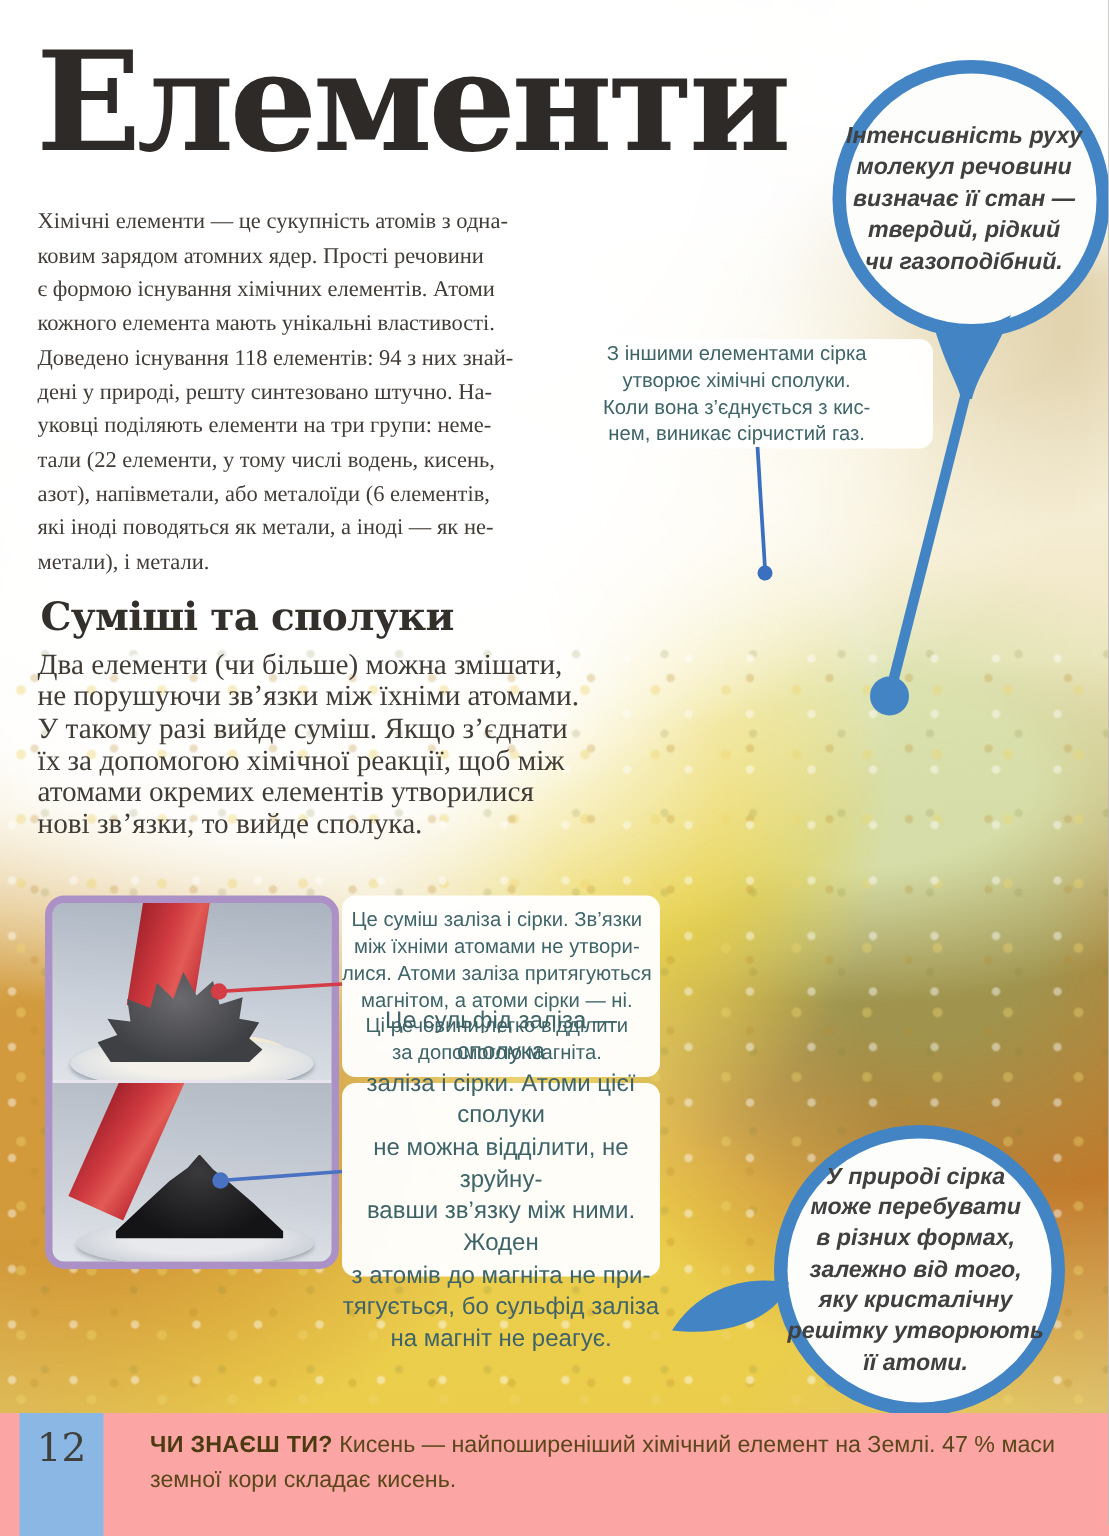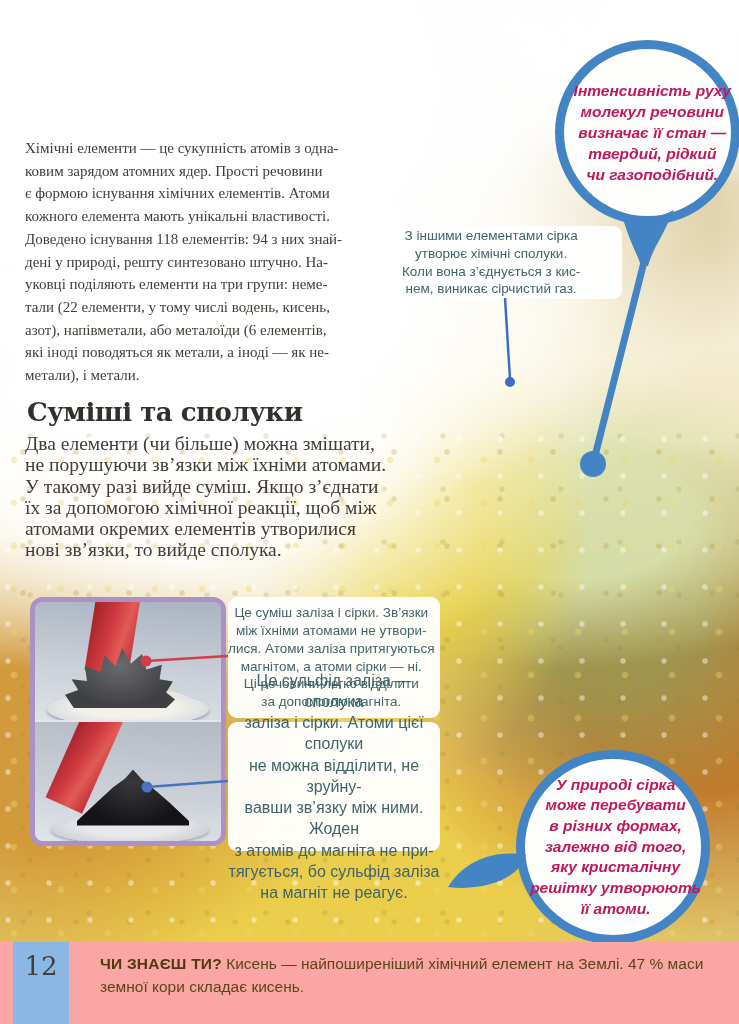--- a/index.html
+++ b/index.html
@@ -53,23 +53,23 @@
     font-size:26px; letter-spacing:-.5px; color:#332f2b;
   }
   .section-body {
     position:absolute; left:25px; top:433px; width:430px; z-index:3;
     font-size:19.5px; line-height:21.3px; color:#423c37; white-space:pre-line;
   }
   
   .bubble {
     position:absolute; border-radius:50%; z-index:3;
     background:#fdfdfb; border:9px solid #4284c4;
-    display:flex; align-items:center; justify-content:flex-end; text-align:center;
+    display:flex; align-items:center; justify-content:flex-start; text-align:center;
     font-family:"Liberation Sans", sans-serif; font-style:italic; font-weight:700;
-    color:#be185d;
+    color:#404040;
   }
   .bubble span { white-space:pre-line; }
   .bubble-top    { left:555px; top:40px;  width:185px; height:185px; font-size:15.5px; line-height:1.36; }
   .bubble-bottom { left:516px; top:750px; width:194px; height:194px; font-size:15.5px; line-height:1.33; }
   
   .callout {
     position:absolute; z-index:3; background:rgba(255,255,255,.96); border-radius:9px;
     display:flex; align-items:center; justify-content:flex-start; text-align:center;
     font-family:"Liberation Sans", sans-serif; color:#3f6468;
   }
@@ -119,20 +119,21 @@
   .fact b { color:#4c3a10; letter-spacing:.2px;text-align:right; }
 </style>
 </head>
 <body>
 
 <div class="page">
 
   <div class="bg-photo"></div>
   <div class="bg-grain"></div>
 
+  <h1 class="title">Елементи</h1>
 
   <p class="intro">Хімічні елементи — це сукупність атомів з одна-
 ковим зарядом атомних ядер. Прості речовини
 є формою існування хімічних елементів. Атоми
 кожного елемента мають унікальні властивості.
 Доведено існування 118 елементів: 94 з них знай-
 дені у природі, решту синтезовано штучно. На-
 уковці поділяють елементи на три групи: неме-
 тали (22 елементи, у тому числі водень, кисень,
 азот), напівметали, або металоїди (6 елементів,

